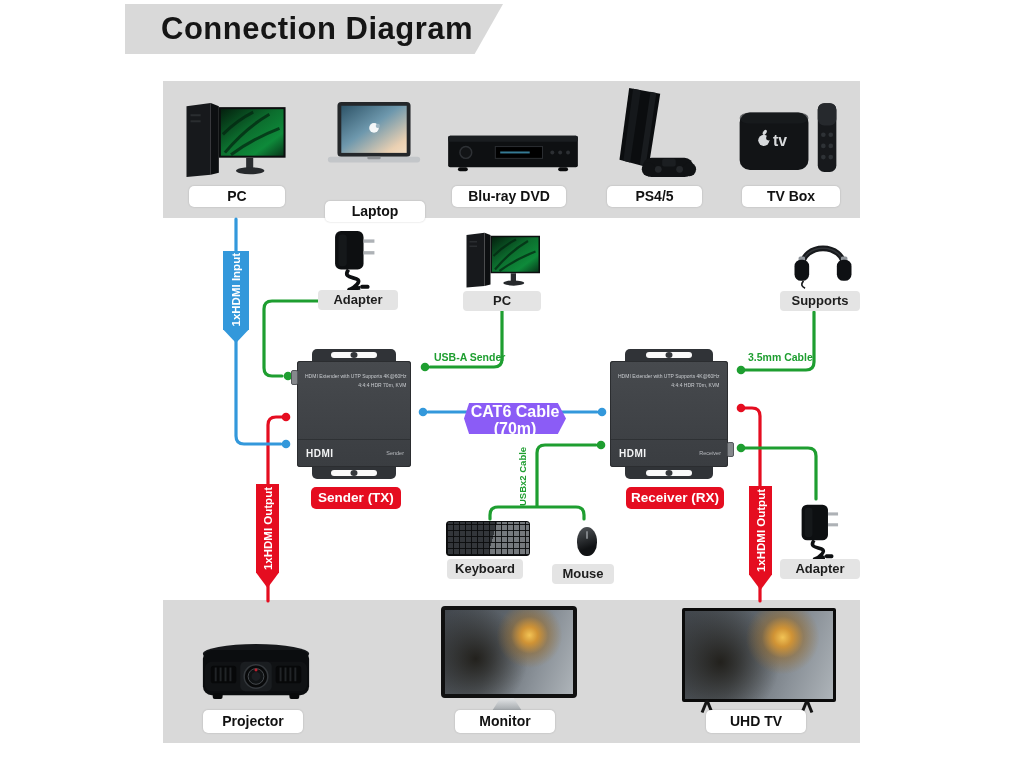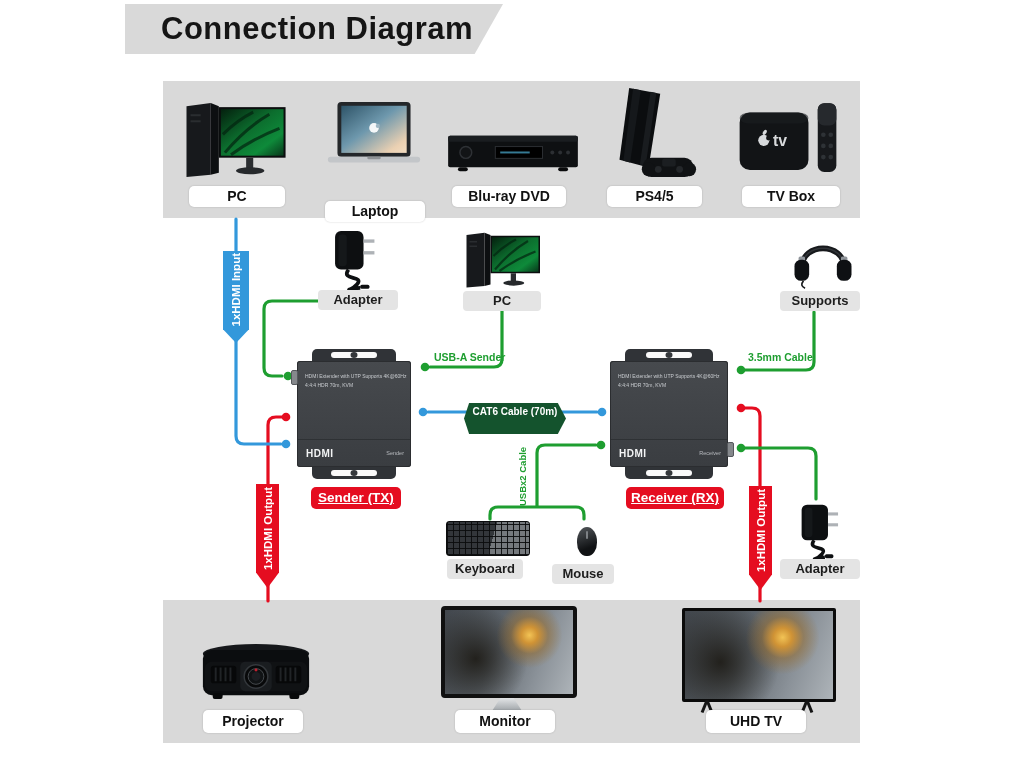--- a/index.html
+++ b/index.html
@@ -21,44 +21,44 @@
   .gpill { position:absolute; background:#e4e4e4; border-radius:4px; color:#1d1d1d; font-weight:bold;
     font-size:13px; text-align:center; height:20px; line-height:20px; }
 
   
   .ribbon { position:absolute; display:flex; align-items:center; justify-content:center; }
   .rib-v { clip-path:polygon(0 0,100% 0,100% 85%,50% 100%,0 85%); }
   .rib-blue { background:#3398db; }
   .rib-red { background:#e50d20; }
   .vtext { writing-mode:vertical-rl; transform:rotate(180deg); color:#fff; font-weight:bold;
     font-size:11.5px; padding-top:14px; white-space:nowrap; }
-  .cat6 { position:absolute; left:464px; top:403px; width:102px; height:31px; background:#14532d;
+  .cat6 { position:absolute; left:464px; top:403px; width:102px; height:31px; background:#8b5cf6;
     clip-path:polygon(0 50%,5% 0,92% 0,100% 50%,92% 100%,5% 100%);
-    color:#fff; font-weight:bold; font-size:10px; text-align:center; line-height:17px; }
+    color:#fff; font-weight:bold; font-size:16px; text-align:center; line-height:17px; }
   .glabel { position:absolute; color:#1e9e30; font-weight:bold; font-size:10.5px; white-space:nowrap; }
   .glabel-v { writing-mode:vertical-rl; transform:rotate(180deg); font-size:9.5px; }
 
   
   .unit { position:absolute; width:114px; }
   .unit-r { width:118px; }
   .tab { height:12px; width:74%; margin:0 auto; background:#303337; border-radius:5px 5px 0 0; position:relative; }
   .tab-b { border-radius:0 0 5px 5px; }
   .slot { position:absolute; left:50%; top:50%; transform:translate(-50%,-50%); width:46px; height:6px;
     background:#fafafa; border-radius:3px; }
   .slot::after { content:""; position:absolute; left:50%; top:50%; transform:translate(-50%,-50%);
     width:7px; height:6px; background:#35383c; border-radius:50%; }
   .ubody { position:relative; height:106px; background:linear-gradient(#474a4e,#3a3d41);
-    border-radius:3px; box-shadow:inset 0 0 0 1px #2b2d30; }
+    border-radius:3px; box-shadow:inset 0 0 0 1px #2b2d30;text-align:right; }
   .udesc { position:absolute; left:8px; top:11px; font-size:5px; color:#c9ccd0; line-height:1.7; white-space:nowrap; }
   .useam { position:absolute; left:1px; right:1px; bottom:27px; border-top:1px solid #2e3134; }
   .ulogo { position:absolute; left:9px; bottom:8px; color:#f3f4f5; font-weight:bold; font-size:10px; letter-spacing:.5px; }
   .urole { position:absolute; right:7px; bottom:11px; color:#b9bcc0; font-size:5.5px; }
   .port { position:absolute; background:#85888c; border:1px solid #55585c; border-radius:2px; width:5px; height:13px; }
   .tag { position:absolute; background:#e50d20; color:#fff; font-weight:bold; font-size:13.5px;
-    text-align:center; height:22px; line-height:22px; border-radius:5px;text-decoration:underline; }
+    text-align:center; height:22px; line-height:22px; border-radius:5px; }
 
   
   .art { position:absolute; }
   .bb { background:
       radial-gradient(circle at 66% 30%, #f2c355 0%, #d09335 8%, rgba(150,110,50,.55) 18%, rgba(150,110,50,0) 32%),
       radial-gradient(circle at 24% 58%, rgba(25,22,16,.85) 0%, rgba(25,22,16,.45) 22%, rgba(25,22,16,0) 48%),
       linear-gradient(110deg,#41464c 0%,#5d646b 40%,#8a9198 72%,#aeb4b9 100%); }
   .mon-screen { position:absolute; left:441px; top:606px; width:128px; height:84px; border:4px solid #101010; border-radius:4px; }
   .mon-stand { position:absolute; left:492px; top:698px; width:30px; height:13px;
     background:linear-gradient(#e3e5e7,#9fa4a8); clip-path:polygon(28% 0,72% 0,100% 100%,0 100%); }

